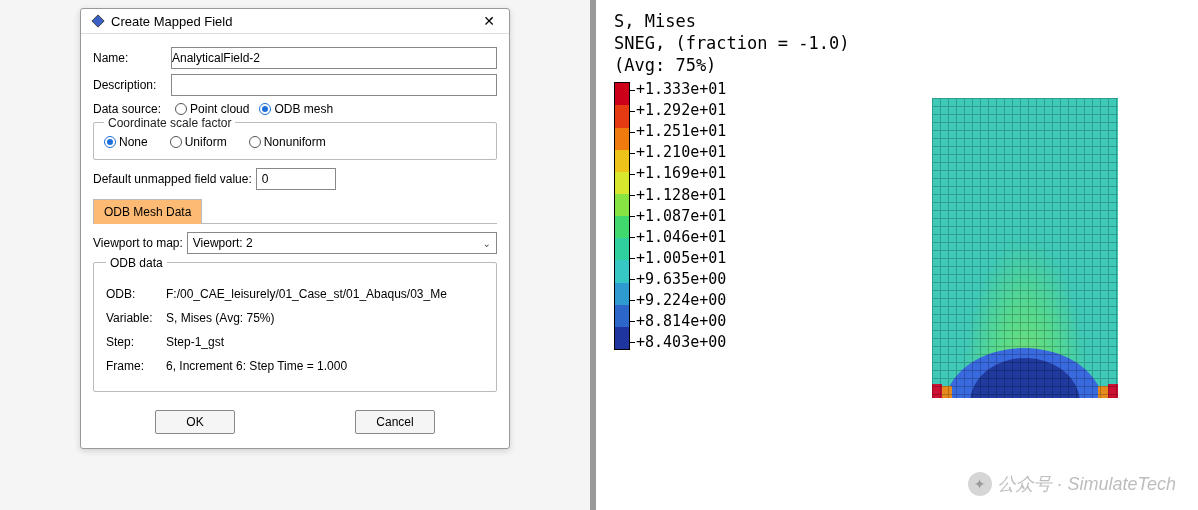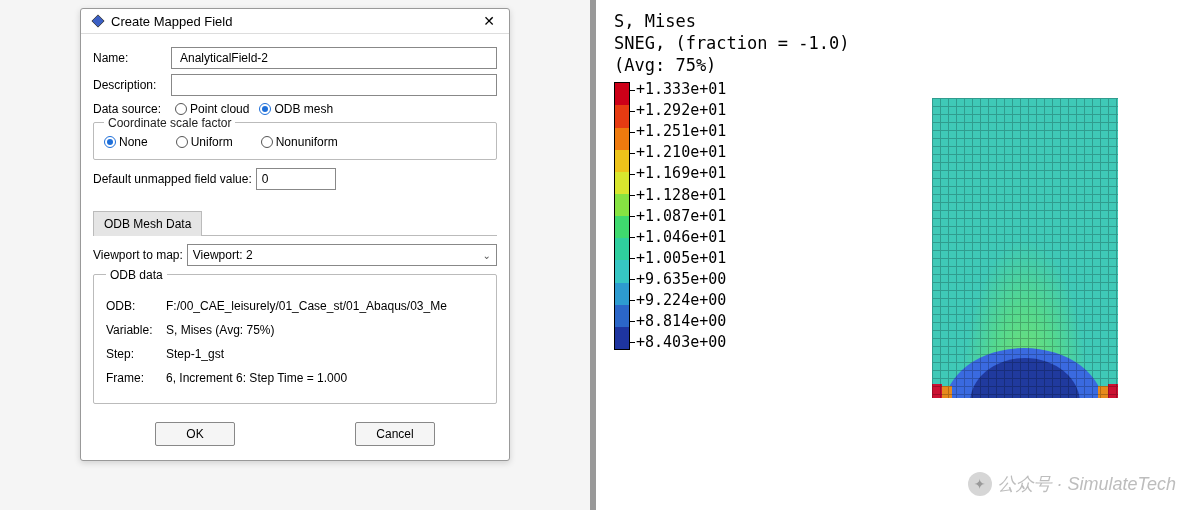--- a/index.html
+++ b/index.html
@@ -7,35 +7,35 @@
 .container { display: flex; height: 100%; }
 .left-pane { width: 590px; height: 100%; background: #f5f5f5; display: flex; align-items: flex-start; justify-content: center; padding-top: 8px; }
 .dialog { width: 430px; background: #fff; border: 1px solid #999; border-radius: 3px; box-shadow: 0 2px 6px rgba(0,0,0,0.15); }
 .title-bar { display: flex; align-items: center; padding: 4px 10px; border-bottom: 1px solid #ddd; }
 .app-icon { width: 14px; height: 14px; margin-right: 6px; }
 .title-text { font-size: 13px; }
 .close-btn { margin-left: auto; font-size: 14px; cursor: pointer; padding: 0 4px; }
 .body { padding: 8px 12px; font-size: 12px; }
 .row { display: flex; align-items: center; margin: 5px 0; }
 .row .label { width: 78px; }
-.text-input { flex: 1; border: 1px solid #888; padding: 3px 8px; font-size: 12px; background: #fff; height: 22px; }
+.text-input { flex: 1; border: 1px solid #888; padding: 3px 0; font-size: 12px; background: #fff; height: 22px; }
 .radio-row { margin: 6px 0; display: flex; align-items: center; gap: 10px; }
 .radio-row .lab { margin-right: 4px; }
 .radio { display: flex; align-items: center; gap: 3px; cursor: pointer; }
 .radio .ind { width: 12px; height: 12px; border: 1.5px solid #555; border-radius: 50%; display: inline-block; position: relative; }
 .radio.sel .ind { border-color: #1e6fd9; }
 .radio.sel .ind::after { content:""; position:absolute; top:2px; left:2px; width:6px; height:6px; background:#1e6fd9; border-radius:50%; }
 .fieldset { border: 1px solid #bbb; border-radius: 2px; padding: 6px 10px 10px; margin: 4px 0 8px; }
 .fieldset .legend { position: relative; top: -13px; background: #fff; display: inline-block; padding: 0 4px; font-size: 12px; color: #222; }
-.fieldset .content { margin-top: -8px; display: flex; gap: 28px; }
+.fieldset .content { margin-top: -8px; display: flex; gap: 22px; }
 .default-row { display: flex; align-items: center; margin: 8px 0; gap: 4px; }
 .default-row input { width: 80px; border: 1px solid #888; padding: 3px 5px; height: 22px; font-size: 12px; }
 .tabs { display: flex; border-bottom: 1px solid #bbb; margin-top: 6px; }
 .tab { padding: 5px 10px; border: 1px solid #bbb; border-bottom: none; background: #eee; cursor: pointer; font-size: 12px; margin-right: 2px; }
-.tab.active { background: #e5e5e5; position: relative; top: 1px; margin-top: 12px; }
+.tab.active { background: #fdba74; position: relative; top: 1px; }
 .vp-row { display: flex; align-items: center; margin: 8px 0; gap: 4px; }
 .select { flex: 1; border: 1px solid #888; padding: 3px 5px; height: 22px; display: flex; align-items: center; justify-content: space-between; background: #fff; cursor: pointer; }
 .chev { font-size: 10px; color: #555; }
 .odb-box { border: 1px solid #bbb; border-radius: 2px; padding: 10px 12px 8px; margin-top: 4px; }
 .odb-box .legend2 { position: relative; top: -17px; background: #fff; display: inline-block; padding: 0 4px; font-size: 12px; }
 .odb-box .data-rows { margin-top: -10px; }
 .data-row { display: flex; margin: 10px 0; font-size: 12px; }
 .data-row .k { width: 60px; }
 .data-row .v { flex: 1; }
 .btns { display: flex; justify-content: center; gap: 120px; padding: 10px 0 14px; }

